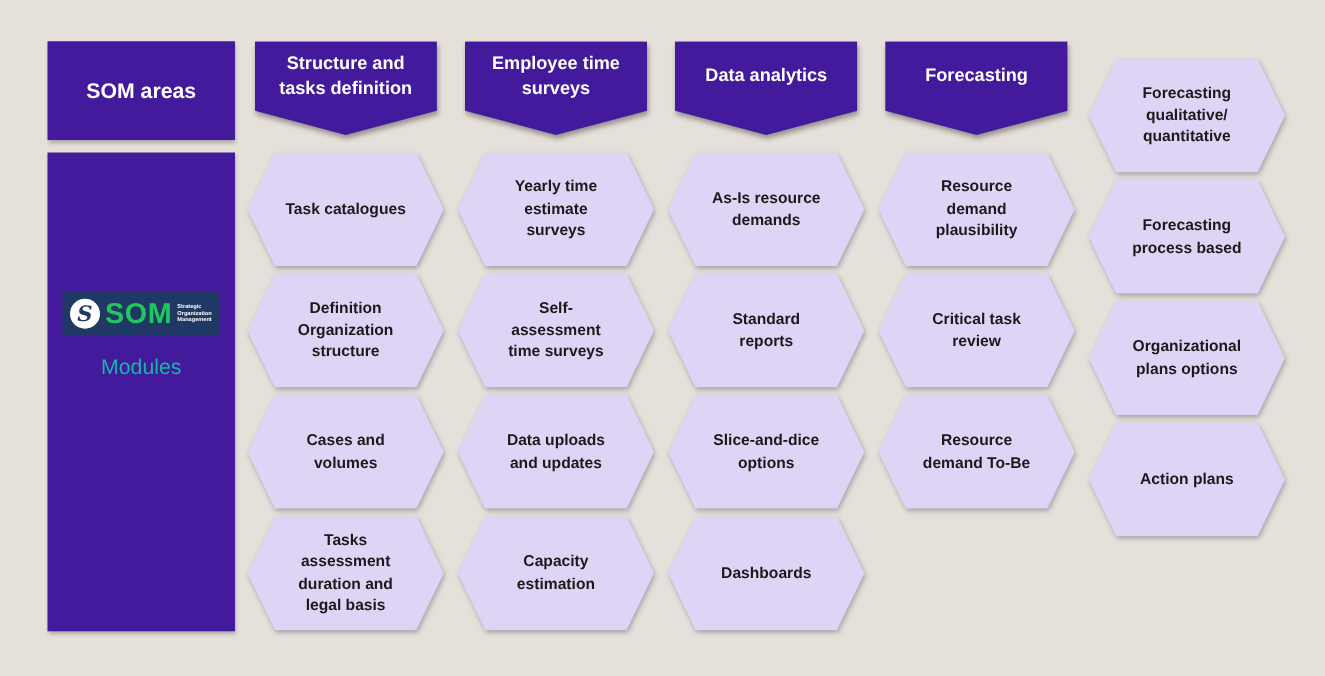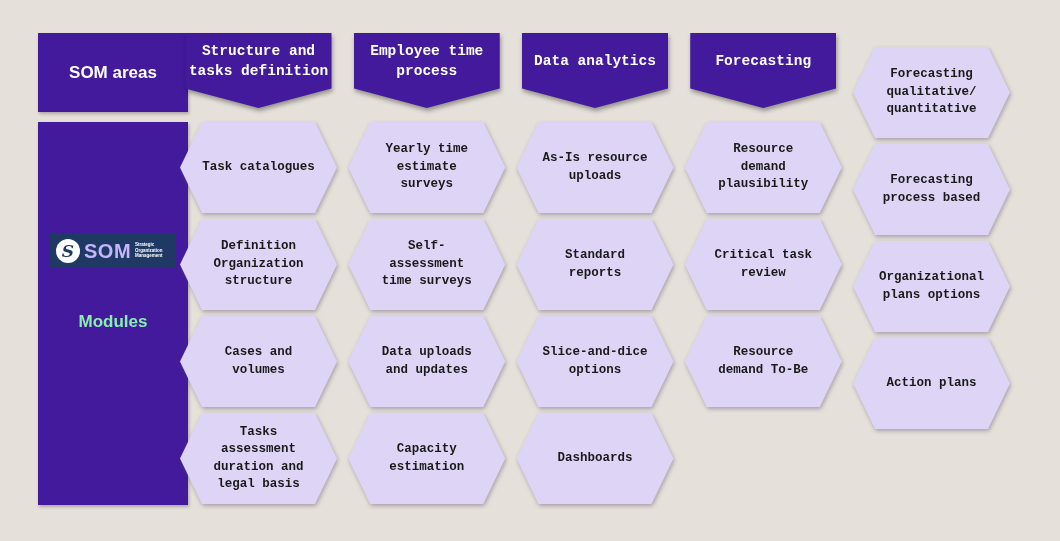--- a/index.html
+++ b/index.html
@@ -35,36 +35,36 @@
   .som-logo {
     margin-top: 111px;
     width: 126px; height: 35px;
     background: #1F3864;
     border-radius: 2px;
     display: flex; align-items: center;
     padding: 0 5px; box-sizing: border-box;
   }
   .som-logo-icon { flex: 0 0 auto; }
   .som-logo-text {
-    color: #c4b5fd; font-weight: bold; font-size: 20px;
+    color: #22c55e; font-weight: bold; font-size: 23px;
     letter-spacing: 0.5px; margin-left: 3px; line-height: 1;
   }
   .som-logo-sub {
     color: #ffffff; font-size: 4.5px; line-height: 1.25;
     margin-left: 4px; white-space: pre-line; font-weight: bold;
   }
   .modules-label {
-    margin-top: 44px;
-    color: #86efac; font-weight: bold; font-size: 17px;
+    margin-top: 16px;
+    color: #14b8a6; font-weight: normal; font-size: 17px;
   }
 
   
   .columns {
-    position: absolute; left: 180px; top: 33px; width: 830px;
-    display: flex; justify-content: space-between; font-family: Liberation Mono, monospace;
+    position: absolute; left: 198px; top: 33px; width: 830px;
+    display: flex; justify-content: space-between;
   }
   .column { width: 157px; display: flex; flex-direction: column; align-items: center; }
 
   .banner-wrap { width: 146px; height: 75px; filter: drop-shadow(1px 3px 2px rgba(0,0,0,0.35)); }
   .banner {
     width: 100%; height: 100%;
     background: #421A9B;
     clip-path: polygon(0 0, 100% 0, 100% 74%, 50% 100%, 0 74%);
     display: flex; align-items: center; justify-content: center;
     box-sizing: border-box; padding-bottom: 17px; text-align: center;
@@ -146,21 +146,21 @@
 duration and
 legal basis</span>
           </div>
       </div>
     </div>
 
     <div class="column">
       <div class="banner-wrap">
         <div class="banner">
             <span>Employee time
-process</span>
+surveys</span>
           </div>
       </div>
       <div class="hex-wrap">
         <div class="hex">
             <span>Yearly time
 estimate
 surveys</span>
           </div>
       </div>
       <div class="hex-wrap">
@@ -186,21 +186,21 @@
 
     <div class="column">
       <div class="banner-wrap">
         <div class="banner">
             <span>Data analytics</span>
           </div>
       </div>
       <div class="hex-wrap">
         <div class="hex">
             <span>As-Is resource
-uploads</span>
+demands</span>
           </div>
       </div>
       <div class="hex-wrap">
         <div class="hex">
             <span>Standard
 reports</span>
           </div>
       </div>
       <div class="hex-wrap">
         <div class="hex">

